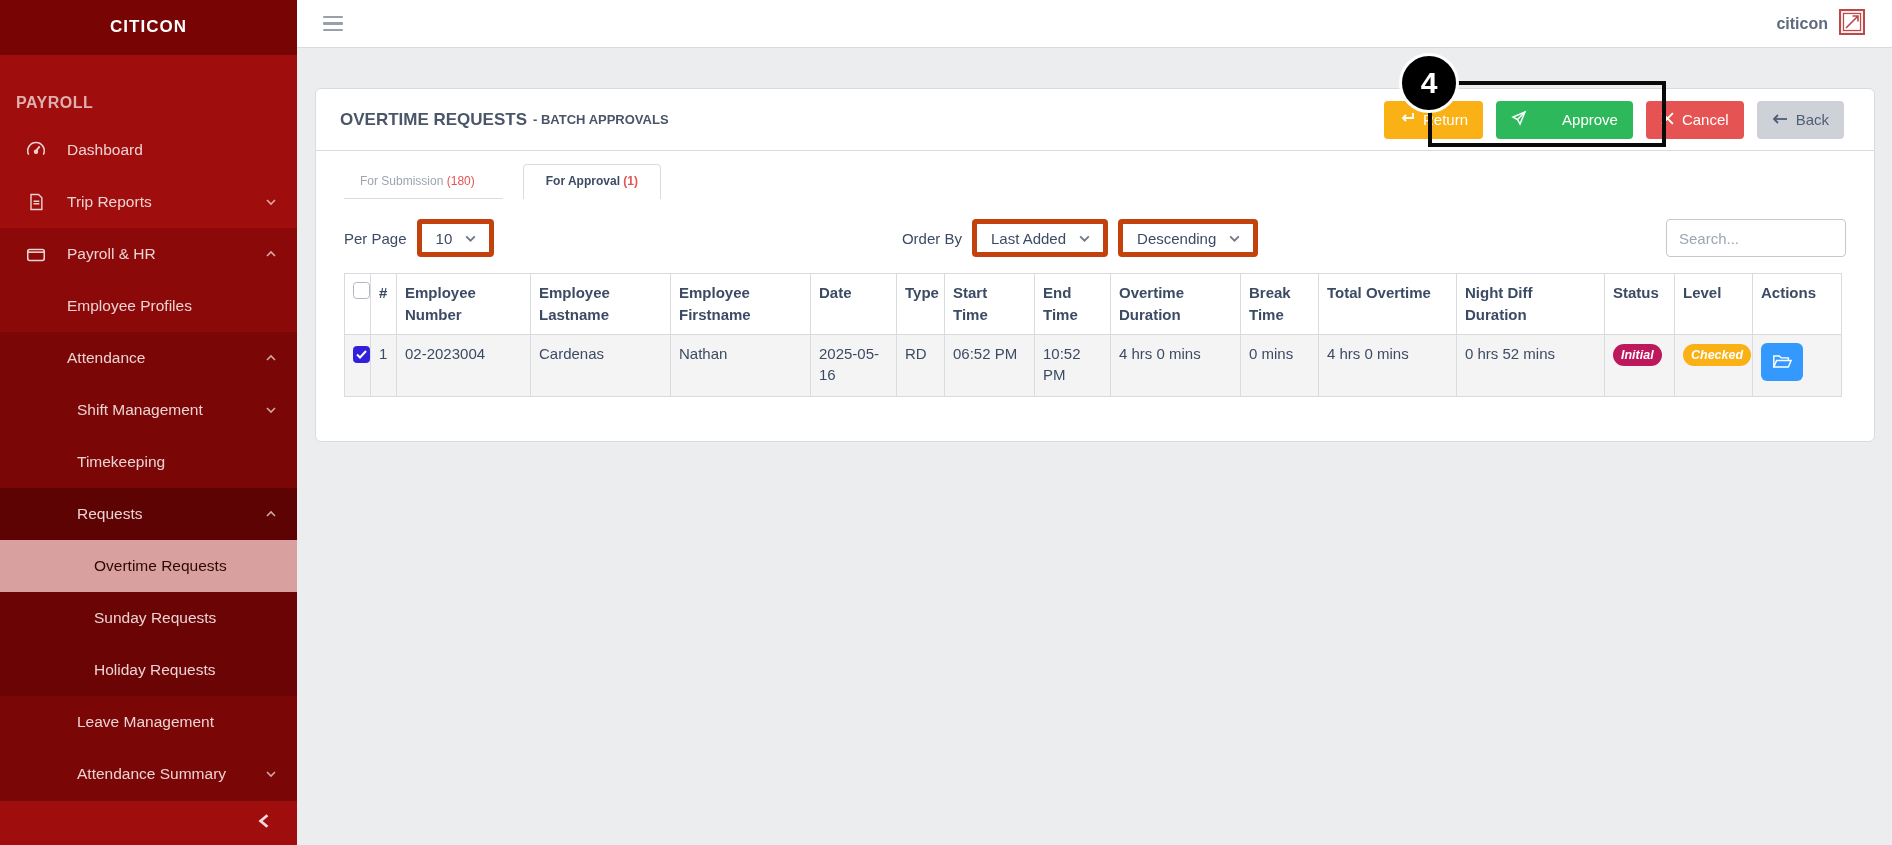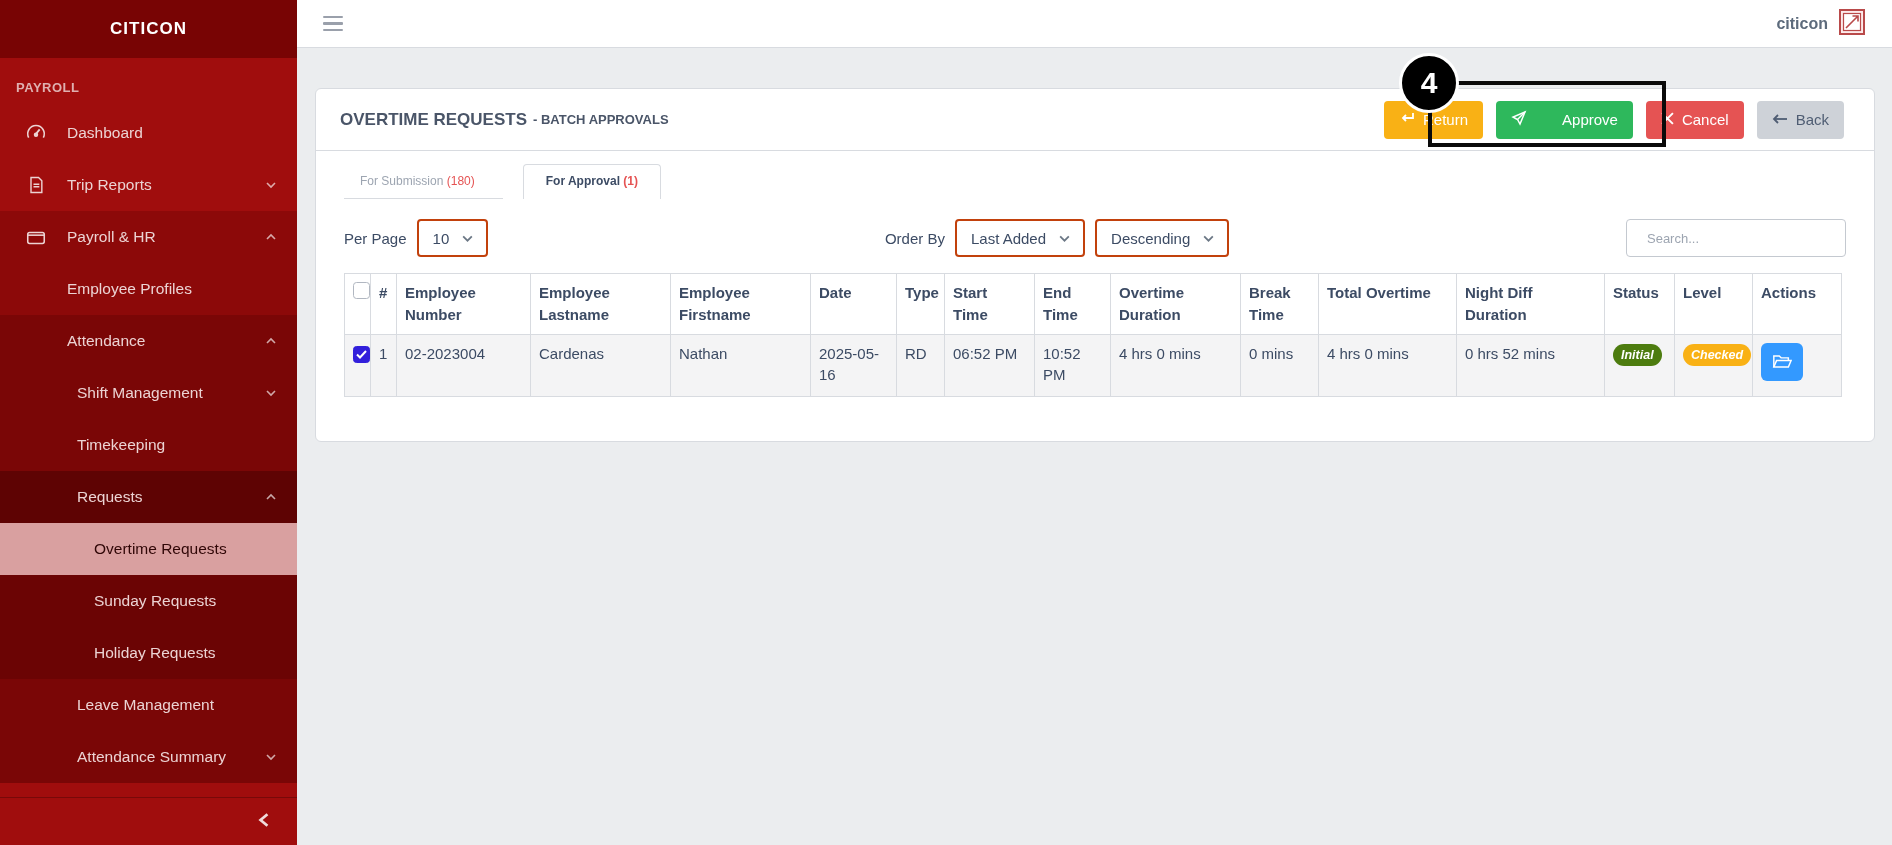--- a/index.html
+++ b/index.html
@@ -2,21 +2,21 @@
 <html><head>
 <meta charset="utf-8">
 <style>
   * { box-sizing: border-box; margin: 0; padding: 0; }
   html,body { width:1892px; height:845px; overflow:hidden; }
   body { font-family: "Liberation Sans", sans-serif; background:#ebedef; position:relative; color:#3c4b64; }
 
   
   .sidebar { position:absolute; left:0; top:0; width:297px; height:845px; background:#a00d0d; z-index:5; display:flex; flex-direction:column; }
   .brand { height:58px; background:#780404; color:#fff; font-weight:bold; font-size:17px; letter-spacing:1px; display:flex; align-items:center; justify-content:center; }
-  .section-label { padding:22px 18px 12px 16px; color:#dfb0b0; font-size:13px; font-weight:bold; letter-spacing:.5px; }
+  .section-label { padding:39px 18px 12px 16px; color:#dfb0b0; font-size:16px; font-weight:bold; letter-spacing:.5px; }
   .nav-list { flex:1; display:flex; flex-direction:column; }
   .nav-item { height:52px; display:flex; align-items:center; color:#ecd3d3; font-size:15.5px; cursor:pointer; padding-right:20px; }
   .nav-item .icon-slot { width:28px; display:flex; justify-content:center; margin-right:17px; color:#ecd3d3; }
   .nav-item .label { flex:1; }
   .nav-item .chev { color:rgba(255,255,255,.65); display:flex; }
   .lvl1 { padding-left:22px; }
   .lvl2 { padding-left:67px; }
   .lvl3 { padding-left:77px; }
   .lvl4 { padding-left:94px; }
   .bg-g1 { background:#8c0909; }
@@ -54,38 +54,38 @@
   .tab { padding:9px 28px 10px 16px; font-size:12px; cursor:pointer; }
   .tab-inactive { color:#9da5b1; border-bottom:1px solid #d8dbe0; }
   .tab-inactive .tab-count { color:#e55353; }
   .tab-active { color:#3c4b64; font-weight:bold; border:1px solid #d8dbe0; border-bottom:none; border-radius:4px 4px 0 0; padding:9px 22px 11px 22px; }
   .tab-active .tab-count { color:#e55353; }
 
   
   .filter-row { margin-top:20px; display:flex; align-items:center; justify-content:space-between; }
   .filter-left, .filter-mid { display:flex; align-items:center; gap:10px; }
   .filter-label { font-size:15px; color:#3c4b64; }
-  .select-box { height:38px; border:2px solid #c2410c; border-radius:4px; background:#fff; display:flex; align-items:center; gap:12px; padding:0 12px 0 14px; font-size:15px; color:#3c4b64; cursor:pointer; }
+  .select-box { height:38px; border:5px solid #c2410c; border-radius:4px; background:#fff; display:flex; align-items:center; gap:12px; padding:0 12px 0 14px; font-size:15px; color:#3c4b64; cursor:pointer; }
   .select-box .chev { color:#6b7785; display:flex; }
-  .search-input { width:220px; height:38px; border:1px solid #c4c9d0; border-radius:4px; padding:0 20px; font-size:13px; color:#3c4b64; font-family:inherit; outline:none; }
+  .search-input { width:180px; height:38px; border:1px solid #c4c9d0; border-radius:4px; padding:0 12px; font-size:15px; color:#3c4b64; font-family:inherit; outline:none; }
   .search-input::placeholder { color:#9da5b1; }
 
   
   .data-table { margin-top:16px; border-collapse:collapse; table-layout:fixed; width:1497px; }
   .data-table th, .data-table td { border:1px solid #d8dbe0; padding:8px 8px; font-size:15px; vertical-align:top; text-align:left; line-height:1.45; }
   .data-table th { font-weight:bold; color:#3c4b64; height:57px; }
   .data-table td { color:#3c4b64; height:62px; }
   .data-table tr.stripe td { background:#f4f4f5; }
   .cell-right { text-align:right; }
   .cell-center { text-align:center; }
   .idx { color:#9da5b1; }
   .cb { width:17px; height:17px; border:1px solid #b1b7c1; border-radius:3.5px; background:#fff; display:inline-block; }
   .cb-checked { background:#321fdb; border-color:#321fdb; display:inline-flex; align-items:center; justify-content:center; }
   .badge { display:inline-block; padding:3px 8px; border-radius:11px; color:#fff; font-size:12.5px; font-weight:bold; font-style:italic; line-height:1.3; }
-  .badge-status { background:#4d7c0f; }
+  .badge-status { background:#be185d; }
   .badge-level { background:#f9b115; }
   .action-btn { width:42px; height:38px; background:#3399ff; border:none; border-radius:6px; display:flex; align-items:center; justify-content:center; cursor:pointer; }
 
   
   .anno-rect { position:absolute; left:1428px; top:81px; width:238px; height:66px; border:4px solid #0a0a0a; pointer-events:none; z-index:20; }
   .anno-circle { position:absolute; left:1399px; top:53px; width:60px; height:60px; background:#000; border:3px solid #fff; border-radius:50%; color:#fff; font-size:30px; font-weight:bold; display:flex; align-items:center; justify-content:center; z-index:21; pointer-events:none; }
 </style>
 </head>
 <body>
 

